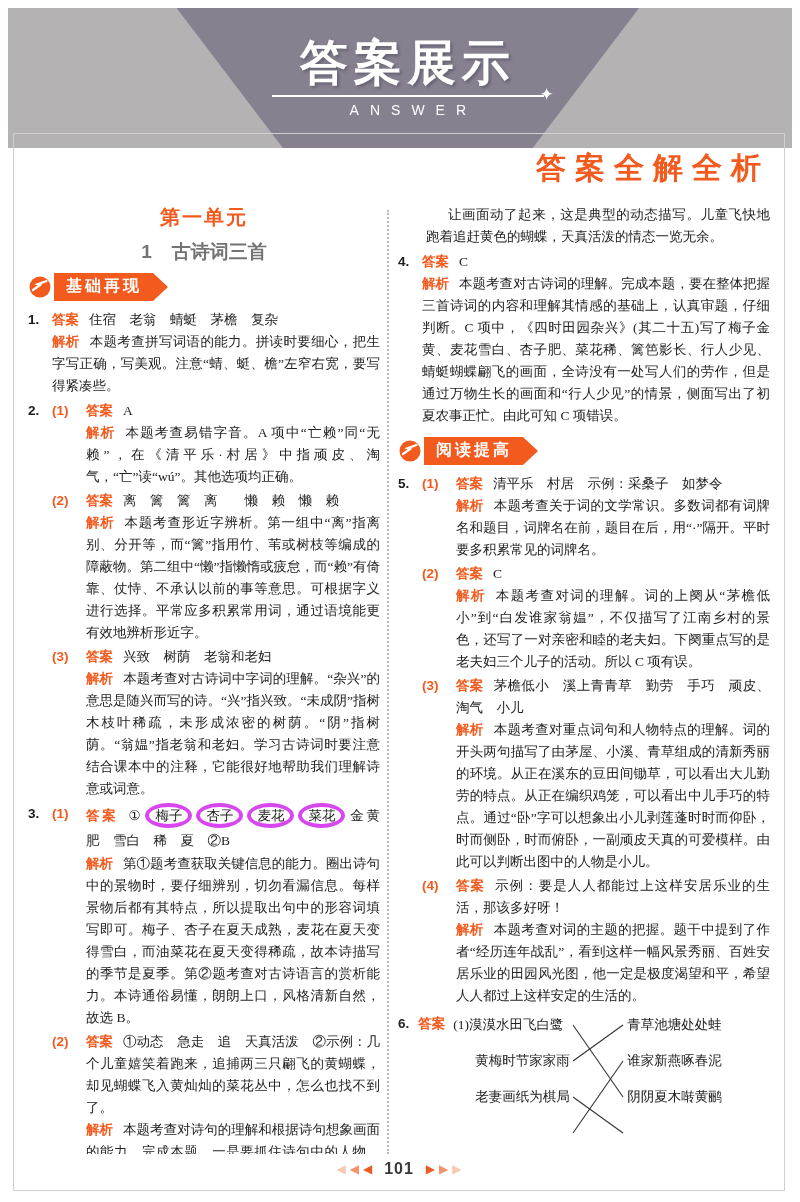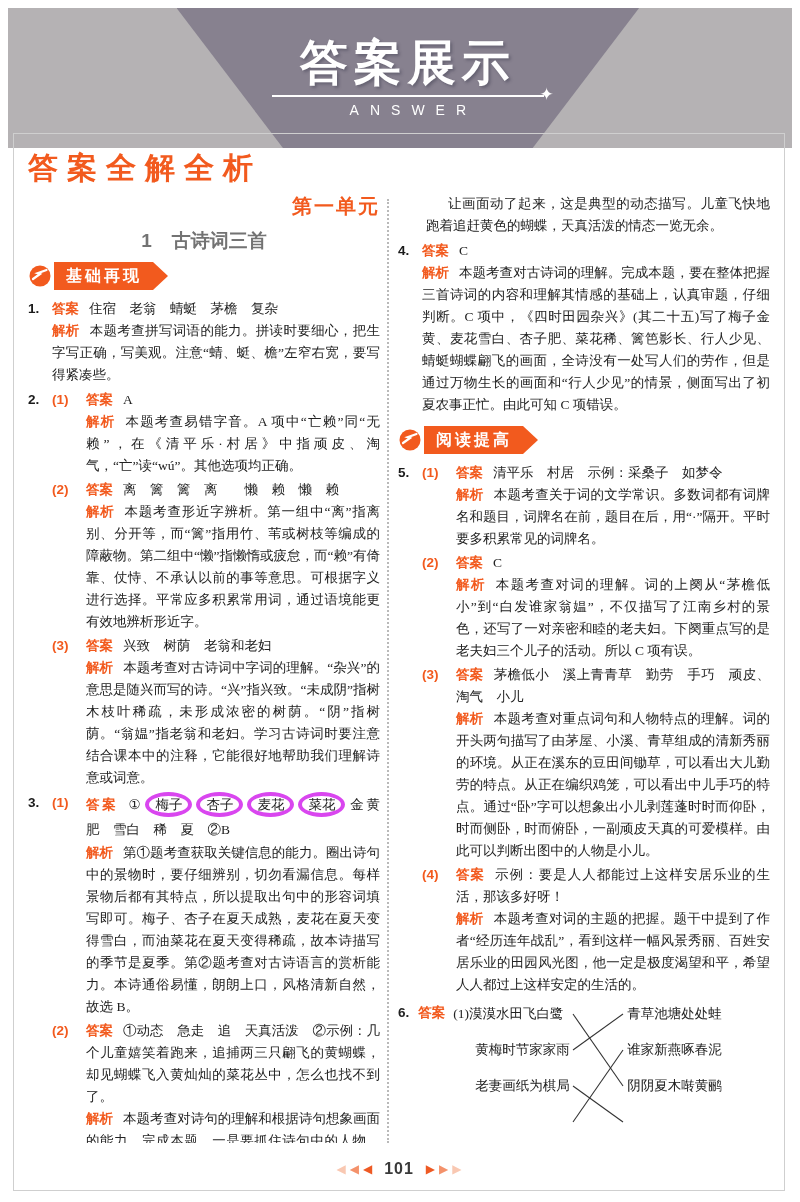--- a/index.html
+++ b/index.html
@@ -21,36 +21,36 @@
   }
   .banner-underline { position:relative; width:272px; height:2px; background:#fff; margin:7px 0 5px; }
   .spark { position:absolute; right:-10px; top:-11px; color:#fff; font-size:17px; font-family:"DejaVu Sans",sans-serif; }
   .banner-sub { font-family:"Liberation Sans","DejaVu Sans",sans-serif; color:#fff; font-size:14px; letter-spacing:11px; text-indent:11px;text-align:center; }
   
   .frame {
     position:absolute; top:133px; left:13px; width:772px; height:1058px;
     border:1px solid #cfcfcf; box-sizing:border-box; padding:10px 14px 0;
   }
   .main-title {
-    text-align:left; font-family:"Liberation Sans","DejaVu Sans",sans-serif; font-weight:bold;
-    color:#f25a1e; font-size:30px; letter-spacing:9px; margin:4px 0 4px;
+    text-align:right; font-family:"Liberation Sans","DejaVu Sans",sans-serif; font-weight:bold;
+    color:#f25a1e; font-size:30px; letter-spacing:9px; margin:4px 0 15px;
   }
   .cols { display:flex; height:950px; overflow:hidden; margin-top:4px; font-size:13.5px; line-height:22px; }
   .col-left { width:352px; flex:none; }
   .divider { border-left:2px dotted #b9b9b9; margin:6px 9px 0 7px; }
   .col-right { flex:1; min-width:0; }
   
-  .unit-title { font-family:"Liberation Sans","DejaVu Sans",sans-serif; color:#f25a1e; font-size:20px; font-weight:bold; text-align:right; letter-spacing:2px; margin-top:2px; }
+  .unit-title { font-family:"Liberation Sans","DejaVu Sans",sans-serif; color:#f25a1e; font-size:20px; font-weight:bold; text-align:center; letter-spacing:2px; margin-top:2px; }
   .lesson { text-align:center; font-family:"Liberation Sans","DejaVu Sans",sans-serif; font-weight:bold; font-size:19px; margin:13px 0 6px; color:#737373; }
   .lesson .no { margin-right:20px; }
   .badge-row { display:flex; align-items:center; margin:10px 0 8px; }
   .badge-icon { width:24px; height:24px; flex:none; }
   .badge-icon svg { display:block; }
   .badge {
-    background:#f25a1e; color:#fff; font-family:Liberation Serif, serif;
+    background:#f25a1e; color:#fff; font-family:Liberation Mono, monospace;
     font-weight:bold; font-size:16px; letter-spacing:3px; padding:3px 26px 3px 12px; margin-left:2px;
     clip-path:polygon(0 0,calc(100% - 15px) 0,100% 50%,calc(100% - 15px) 100%,0 100%);
   }
   
   .q { position:relative; padding-left:24px; margin-top:3px; }
   .qno { position:absolute; left:0; top:0; font-family:"Liberation Sans","DejaVu Sans",sans-serif; font-weight:bold; color:#1a1a1a; }
   .sub { position:relative; padding-left:34px; margin-top:2px; }
   .subno { position:absolute; left:0; top:0; color:#f25a1e; font-family:"Liberation Sans","DejaVu Sans",sans-serif; font-weight:bold; }
   .lbl { color:#f25a1e; font-family:"Liberation Sans","DejaVu Sans",sans-serif; font-weight:bold; margin-right:10px; white-space:nowrap; }
   p.line { margin:0; text-align:justify; }

